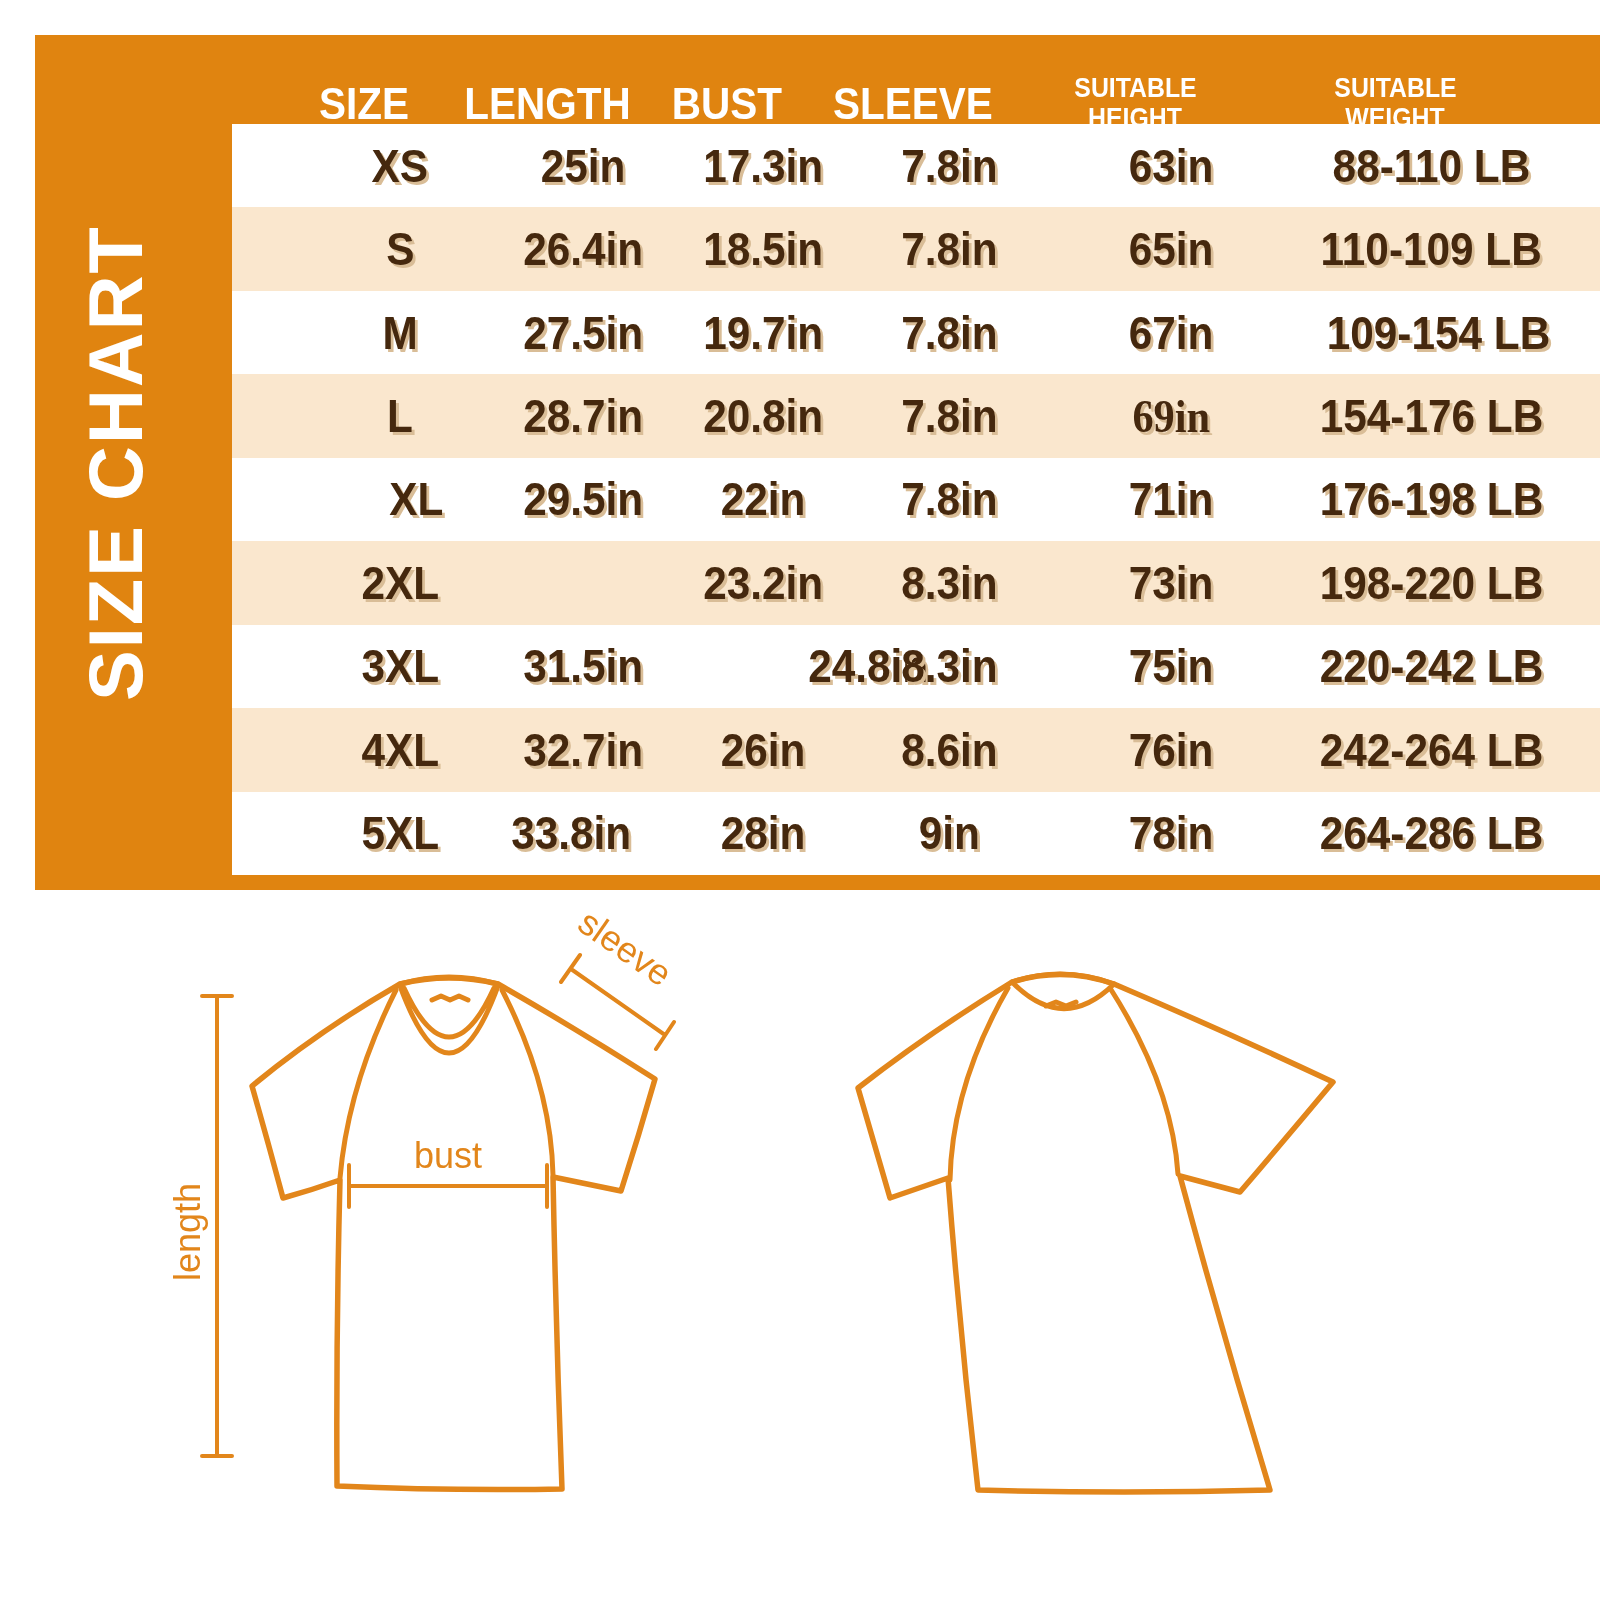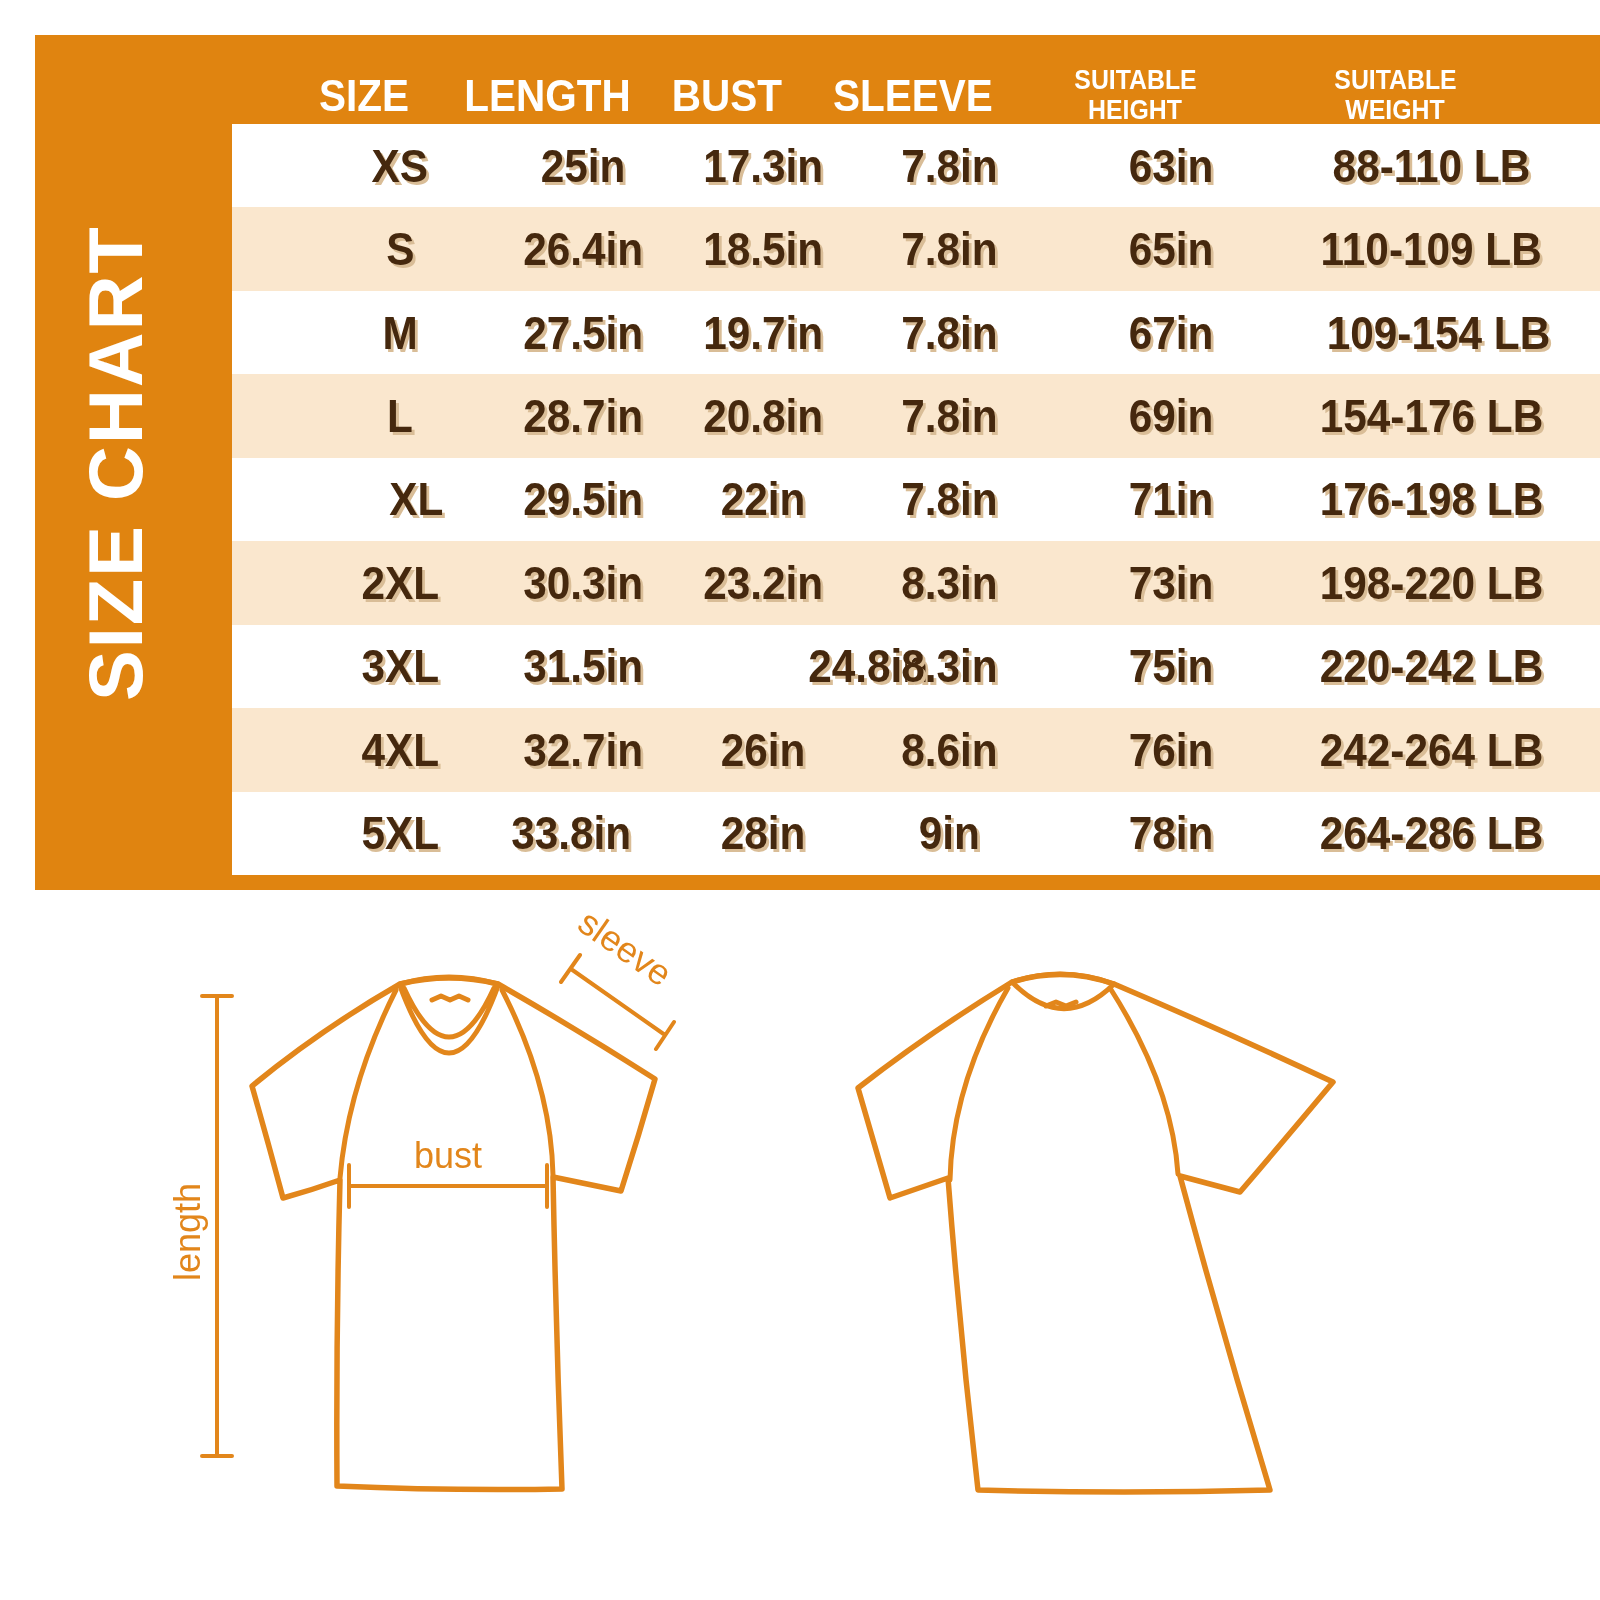--- a/index.html
+++ b/index.html
@@ -6,21 +6,21 @@
   body{width:1600px;height:1600px;position:relative;overflow:hidden;
        font-family:"Liberation Sans", sans-serif;}
 
   
   .table{position:absolute;left:35px;top:35px;width:1565px;height:855px;background:#E08410;}
   .sidebar{position:absolute;left:0;top:0;width:161px;height:100%;
            display:flex;align-items:center;justify-content:center;}
   .vtitle{writing-mode:vertical-rl;transform:rotate(180deg);
           color:#ffffff;font-weight:bold;font-size:76px;letter-spacing:2px;white-space:nowrap;}
 
-  .header{position:absolute;left:161px;top:8px;right:0;height:105px;}
+  .header{position:absolute;left:161px;top:16px;right:0;height:105px;}
   .hcell{position:absolute;top:0;height:100%;width:340px;margin-left:-170px;
          display:flex;flex-direction:column;align-items:center;justify-content:center;
          color:#ffffff;font-weight:bold;text-align:center;}
   .hcell span{display:inline-block;transform:scaleX(0.92);}
   .hcell .l1{font-size:44px;line-height:1;}
   .hcell.two .l1,.hcell.two .l2{font-size:27px;line-height:1.1;}
 
   .rows{position:absolute;left:161px;top:89px;right:0;bottom:15px;
         display:flex;flex-direction:column;padding-left:36px;}
   .row{flex:1 1 0;position:relative;background:#ffffff;}
@@ -134,21 +134,21 @@
         </div>
         <div class="cell" style="left: 351px;">
           <span>28.7in</span>
         </div>
         <div class="cell" style="left: 531px;">
           <span>20.8in</span>
         </div>
         <div class="cell" style="left: 717px;">
           <span>7.8in</span>
         </div>
-        <div class="cell" style="left: 939px;">
+        <div class="cell" style="left: 939px; font-family: Liberation Serif, serif;">
           <span>69in</span>
         </div>
         <div class="cell" style="left: 1199px;">
           <span>154-176 LB</span>
         </div>
       </div>
       <div class="row">
         <div class="cell" style="left: 184px;">
           <span>XL</span>
         </div>
@@ -164,23 +164,20 @@
         <div class="cell" style="left: 939px;">
           <span>71in</span>
         </div>
         <div class="cell" style="left: 1199px;">
           <span>176-198 LB</span>
         </div>
       </div>
       <div class="row alt">
         <div class="cell" style="left: 168px;">
           <span>2XL</span>
-        </div>
-        <div class="cell" style="left: 351px;">
-          <span>30.3in</span>
         </div>
         <div class="cell" style="left: 531px;">
           <span>23.2in</span>
         </div>
         <div class="cell" style="left: 717px;">
           <span>8.3in</span>
         </div>
         <div class="cell" style="left: 939px;">
           <span>73in</span>
         </div>

